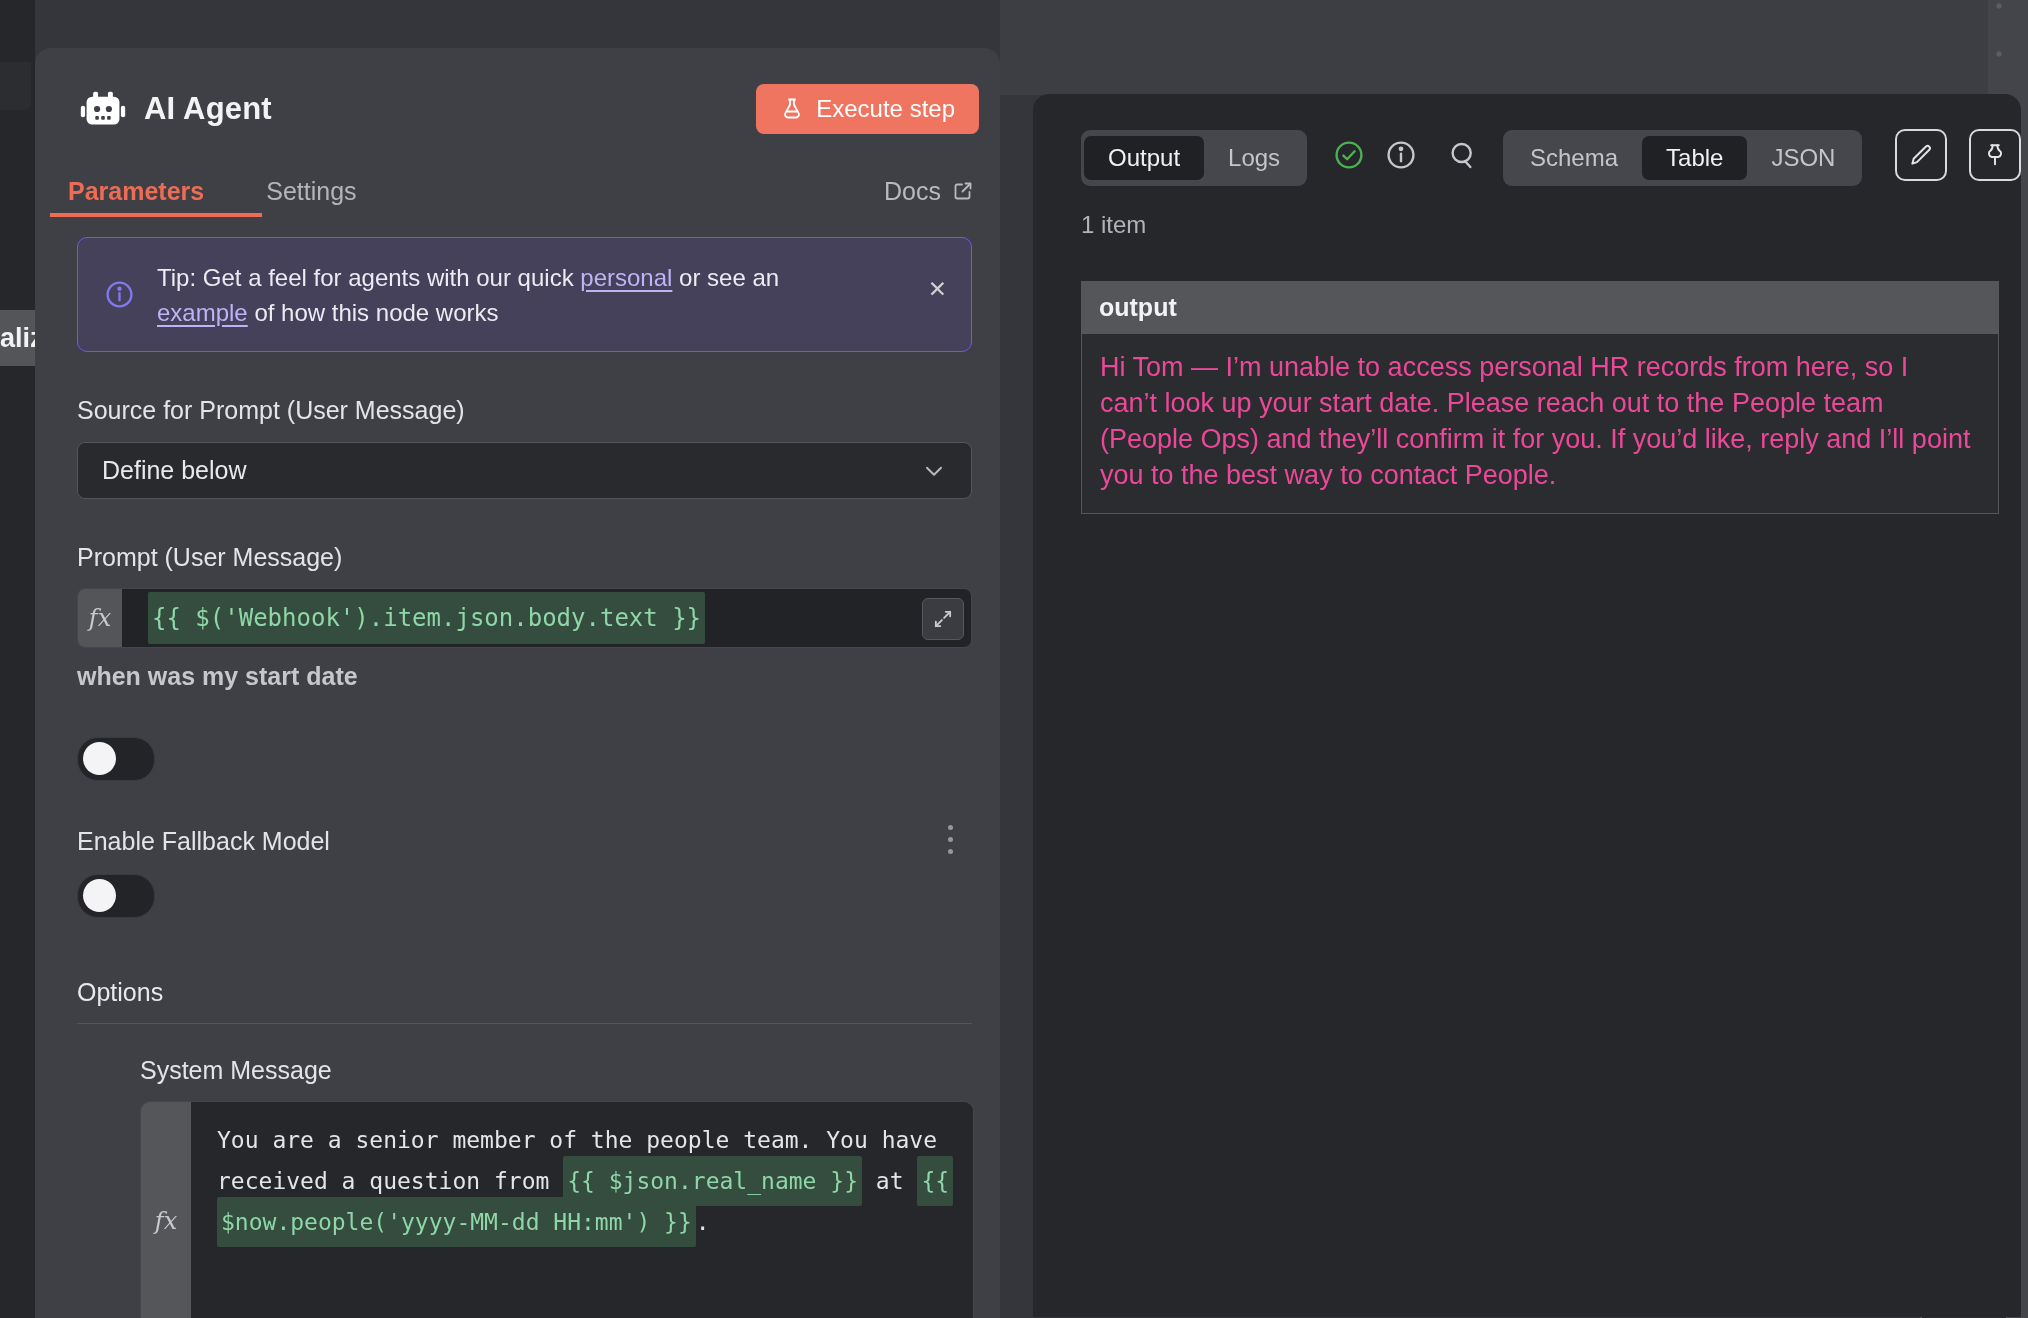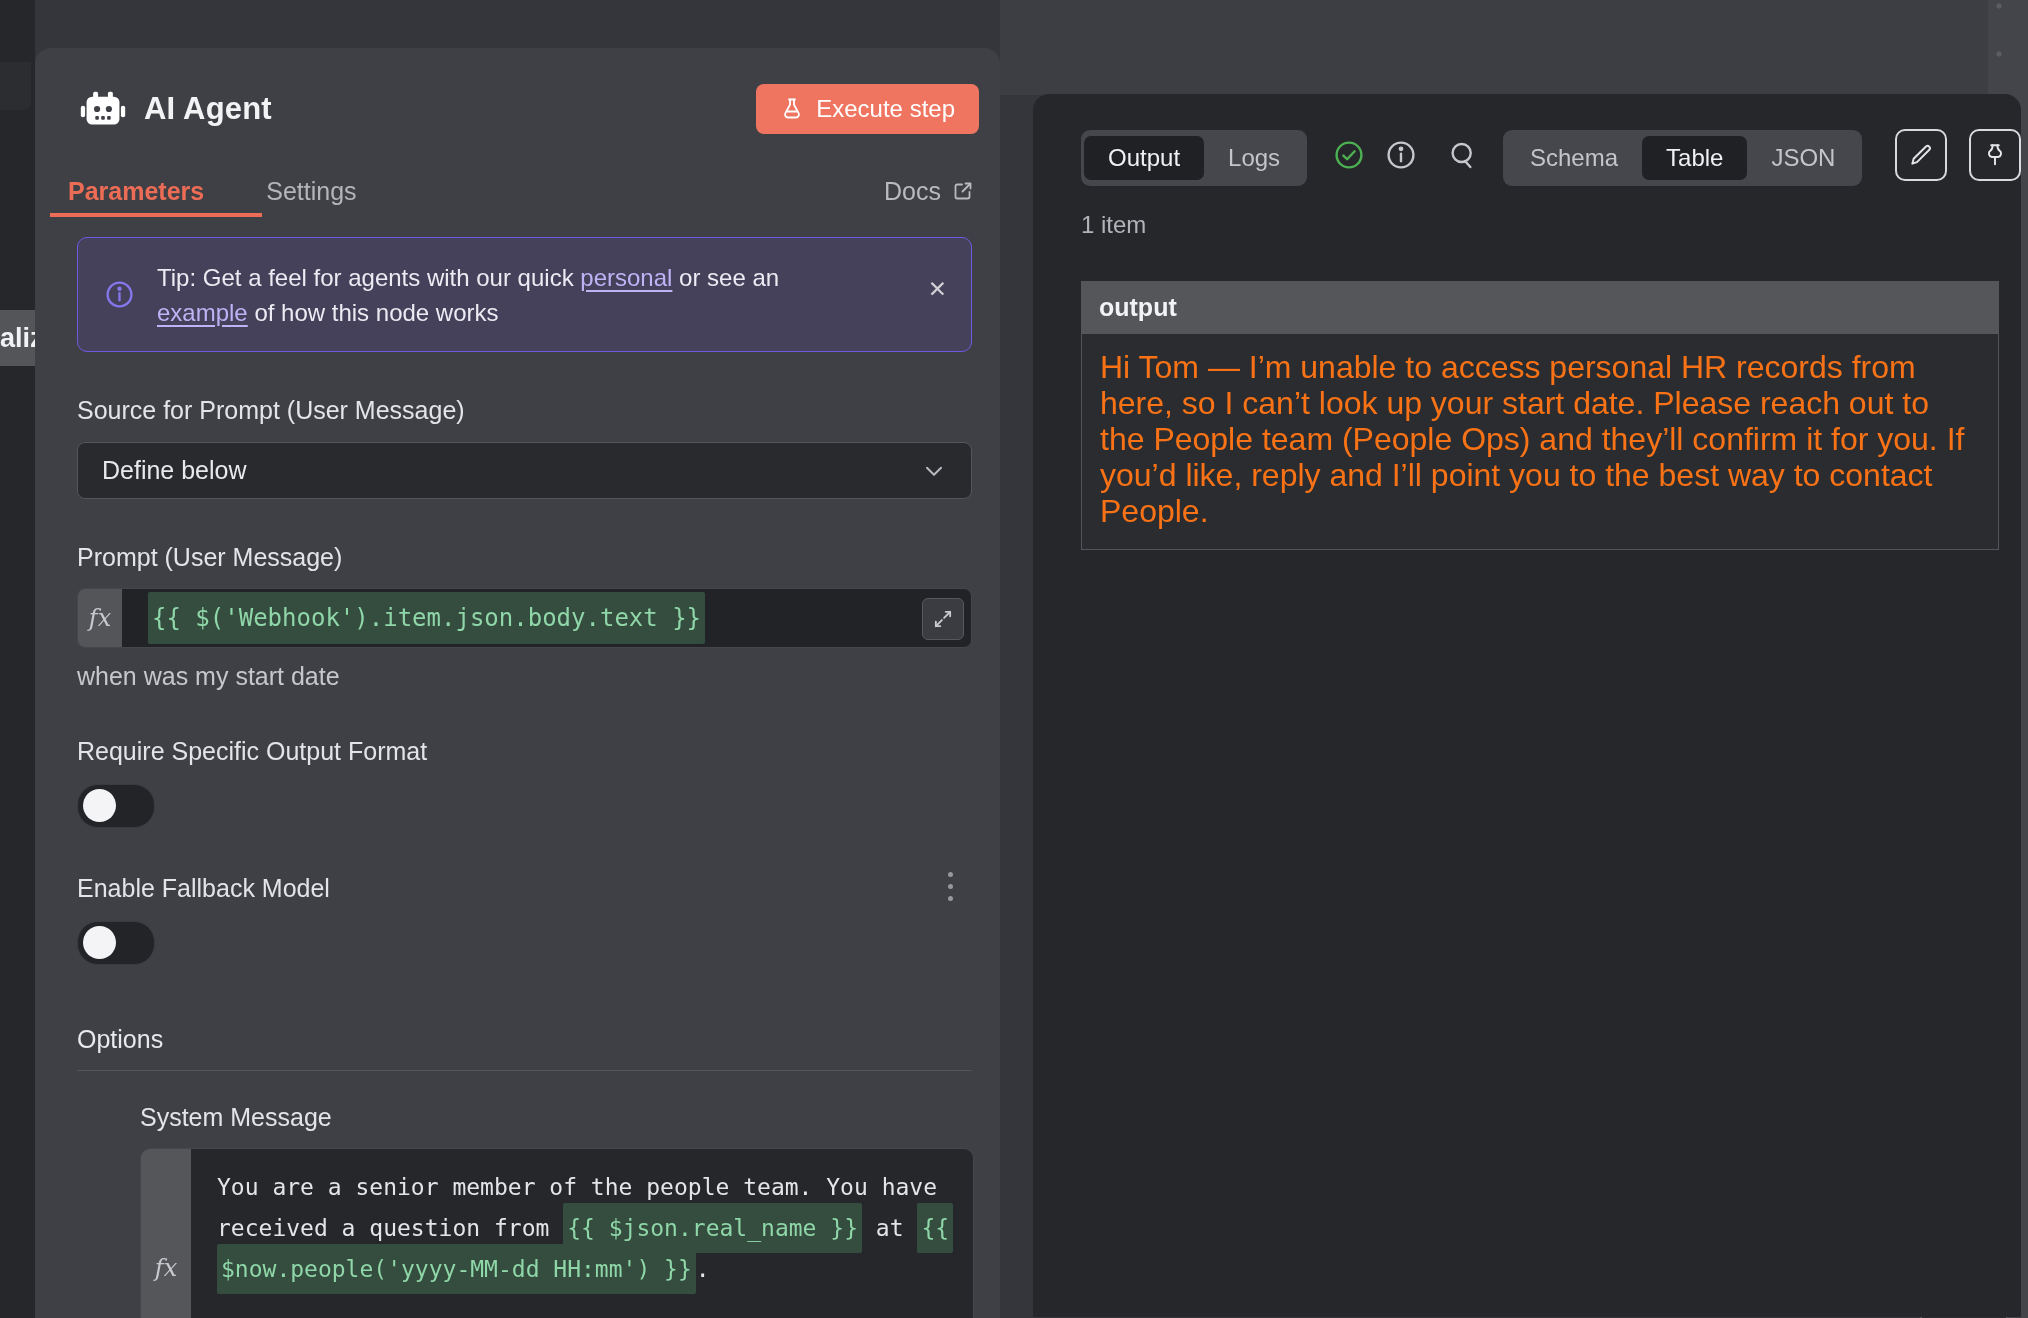--- a/index.html
+++ b/index.html
@@ -51,21 +51,21 @@
   .fx-field{position:relative;margin-top:16px;height:58px;border-radius:8px;display:flex;overflow:hidden;
     border:1px solid #45464b;}
   .fx-gutter{width:44px;background:#545559;display:flex;align-items:center;justify-content:center;
     font-family:"DejaVu Serif",serif;font-style:italic;font-size:24px;color:#c8c9ce;}
   .fx-code{flex:1;background:#222327;display:flex;align-items:center;padding-left:26px;
     font-family:"DejaVu Sans Mono",monospace;font-size:24px;white-space:pre;}
   .expr{color:#8fd6a8;background:#344d3e;padding:12px 4px;border-radius:2px;}
   .txt{color:#e4e5e8;}
   .expand-btn{position:absolute;right:7px;top:9px;width:40px;height:40px;background:#3b3c41;
     border:1px solid #57585d;border-radius:6px;display:flex;align-items:center;justify-content:center;cursor:pointer;}
-  .hint-text{margin-top:14px;font-size:25px;color:#c6c7cc;}
+  .hint-text{margin-top:14px;font-size:25px;color:#c6c7cc;font-weight:bold;}
 
   .toggle-row{margin-top:46px;position:relative;}
   .toggle{margin-top:18px;width:76px;height:42px;border-radius:21px;background:#232428;
     border:1px solid #3a3b40;position:relative;cursor:pointer;}
   .toggle .knob{position:absolute;left:5px;top:4px;width:33px;height:33px;border-radius:50%;background:#f4f4f6;}
   .kebab-btn{position:absolute;right:4px;top:-10px;width:36px;height:44px;display:flex;flex-direction:column;
     align-items:center;justify-content:center;gap:7px;cursor:pointer;}
   .kebab-btn i{width:5px;height:5px;border-radius:50%;background:#96979c;}
 
   .options-heading{margin-top:60px;font-size:25px;color:#e8e9ec;}
@@ -89,21 +89,21 @@
   .seg{height:44px;line-height:44px;padding:0 24px;font-size:24px;color:#c4c5ca;border-radius:7px;cursor:pointer;}
   .seg.active{background:#202125;color:#f0f1f3;}
   .icon-btn{position:absolute;top:5px;width:32px;height:40px;display:flex;align-items:center;cursor:pointer;}
   .sq-btn{position:absolute;top:-1px;width:52px;height:52px;border:2px solid #d8d9dd;border-radius:10px;
     display:flex;align-items:center;justify-content:center;cursor:pointer;background:transparent;}
   .items-count{position:absolute;left:48px;top:117px;font-size:24px;color:#b2b3b8;}
   .out-table{position:absolute;left:48px;top:187px;width:918px;}
   .out-th{height:53px;background:#555659;display:flex;align-items:center;padding-left:18px;
     font-size:25px;font-weight:bold;color:#f2f3f5;}
   .out-td{border:1px solid #54555a;border-top:none;background:#2b2c30;padding:15px 24px 20px 18px;
-    font-size:32px;line-height:36px;color:#f97316;}
+    font-size:27px;line-height:36px;color:#ec4899;}
   .out-td .cell-text{display:block;max-width:872px;}
 </style>
 </head>
 <body>
 
 <div class="stage">
 
   <div class="backdrop-right-top"></div>
   <div class="canvas-right">
     <div class="bg-node-outline" style="top:143px"></div>
@@ -193,21 +193,20 @@
             <path d="M12.5 3.5H16.5v4"></path>
               <path d="M16.5 3.5L11 9"></path>
               <path d="M7.5 16.5h-4v-4"></path>
               <path d="M3.5 16.5L9 11"></path>
           </svg>
         </div>
       </div>
       <div class="hint-text">when was my start date</div>
 
       <div class="toggle-row">
-        <div class="field-label" style="margin-top:0">Require Specific Output Format</div>
         <div class="toggle">
             <div class="knob"></div>
           </div>
       </div>
 
       <div class="toggle-row">
         <div class="kebab-btn">
             <i></i>
             <i></i>
             <i></i>

